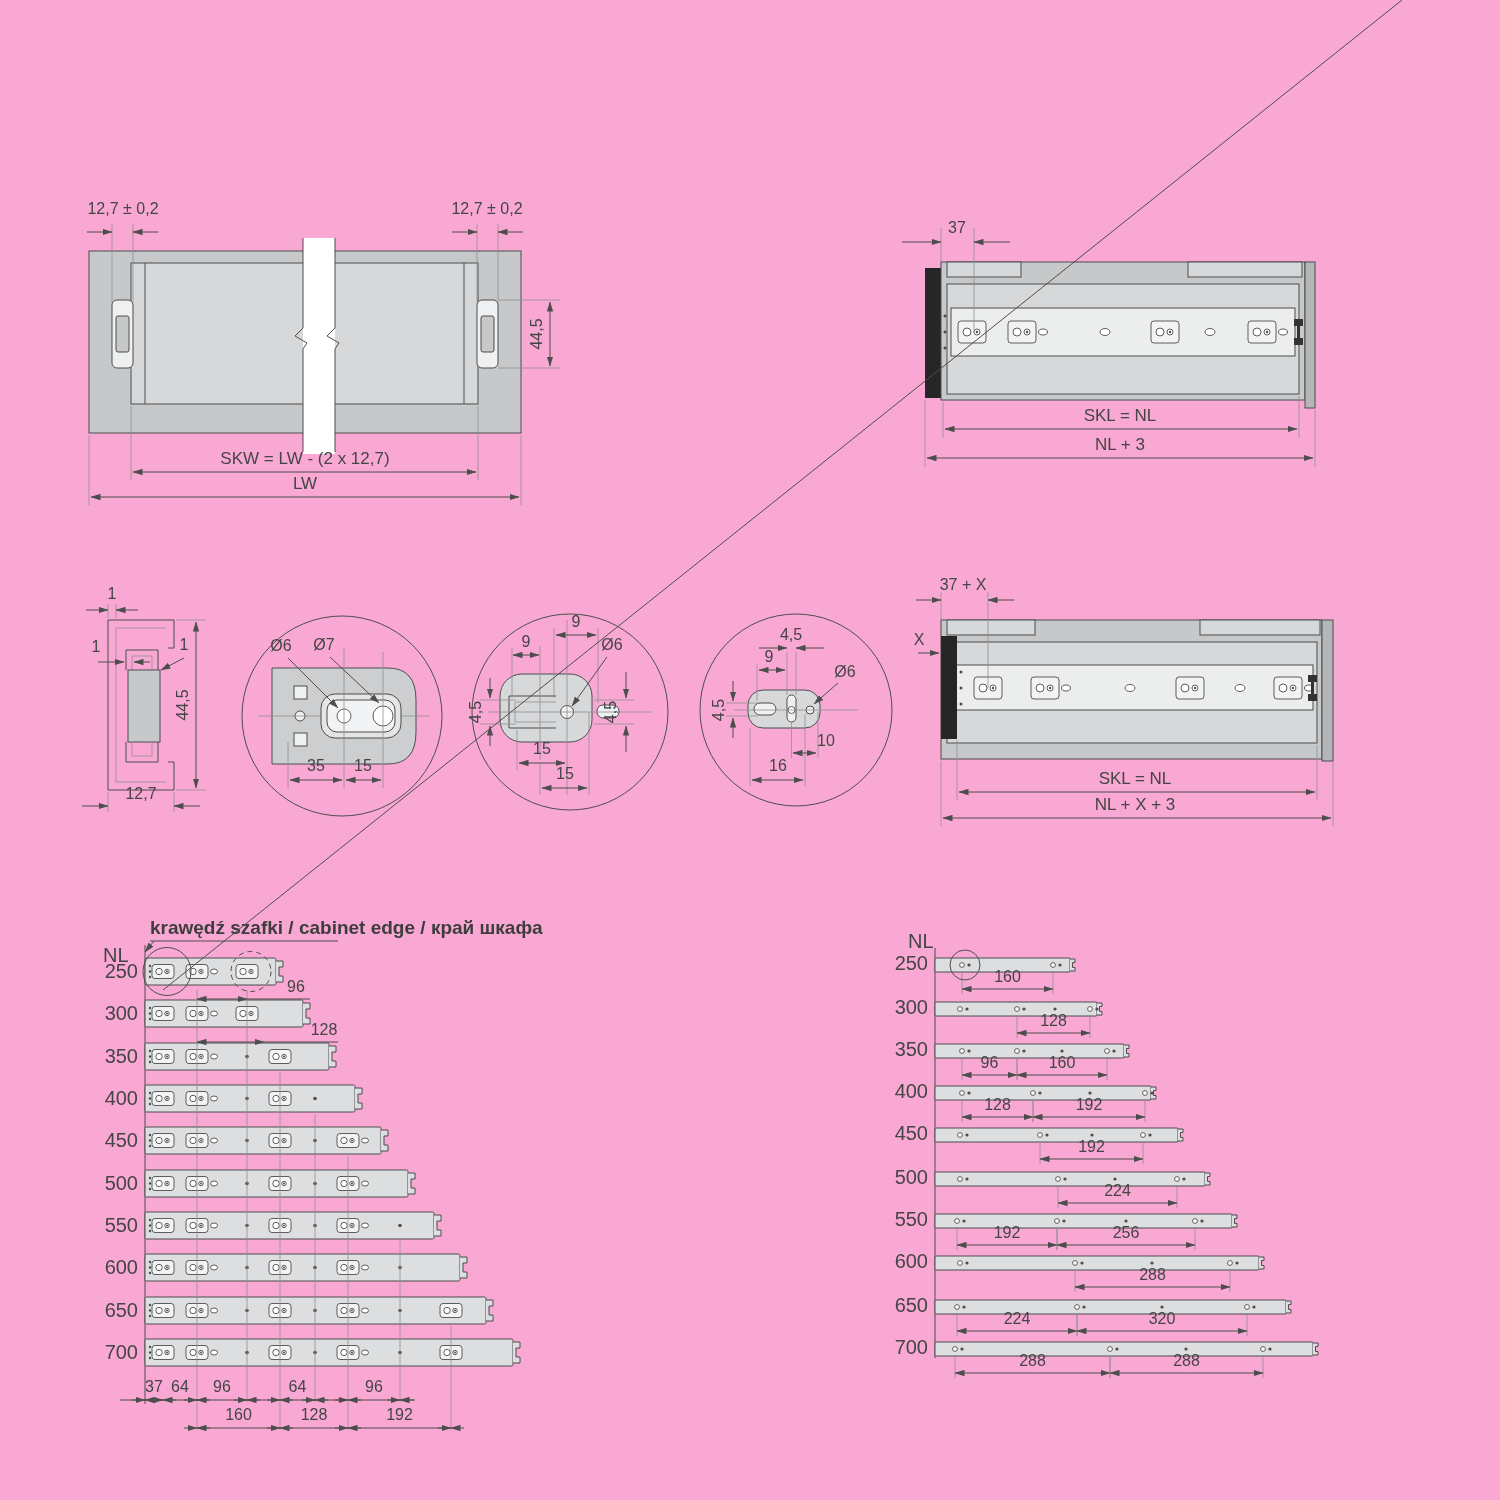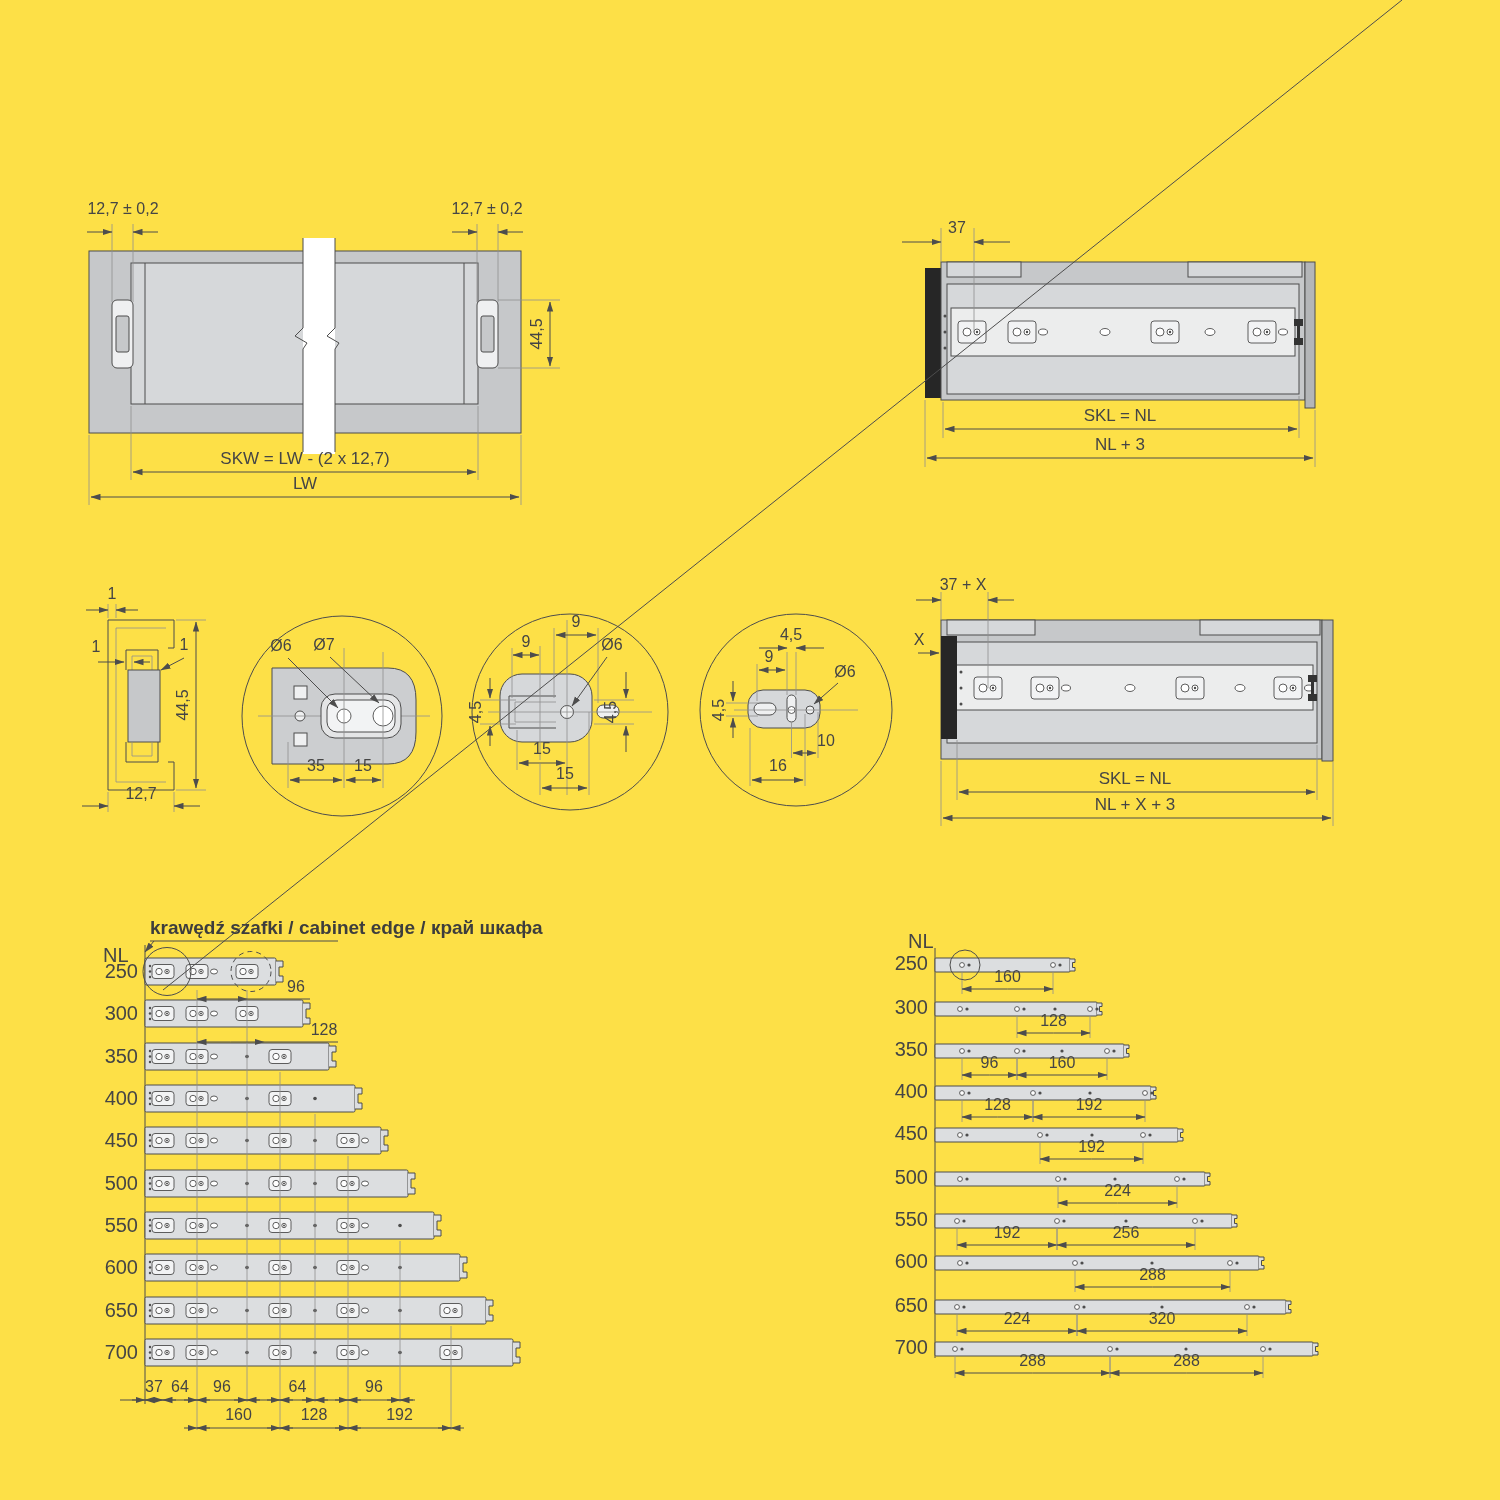--- a/index.html
+++ b/index.html
@@ -1,16 +1,16 @@
 <!DOCTYPE html>
 <html><head>
 <meta charset="utf-8">
 <style>
   html,body{margin:0;padding:0;background:#fff;}
-  #canvas{position:relative;width:1500px;height:1500px;background:#fde047;overflow:hidden;
+  #canvas{position:relative;width:1500px;height:1500px;background:#f9a8d4;overflow:hidden;
           font-family:"Liberation Sans",sans-serif;}
   svg{position:absolute;left:0;top:0;}
   .ln{stroke:#4d4d4d;stroke-width:1;fill:none;}
   .thin{stroke:#909090;stroke-width:0.8;fill:none;}
   .dash{stroke-dasharray:5 4;}
   .fA{fill:#c6c8ca;stroke:#4d4d4d;stroke-width:1;}
   .fB{fill:#d6d8da;stroke:#4d4d4d;stroke-width:1;}
   .fC{fill:#eceded;stroke:#4d4d4d;stroke-width:1;}
   .fD{fill:#dcdee0;stroke:#4d4d4d;stroke-width:1;}
   .fE{fill:#eff0f1;stroke:#4d4d4d;stroke-width:1;}

